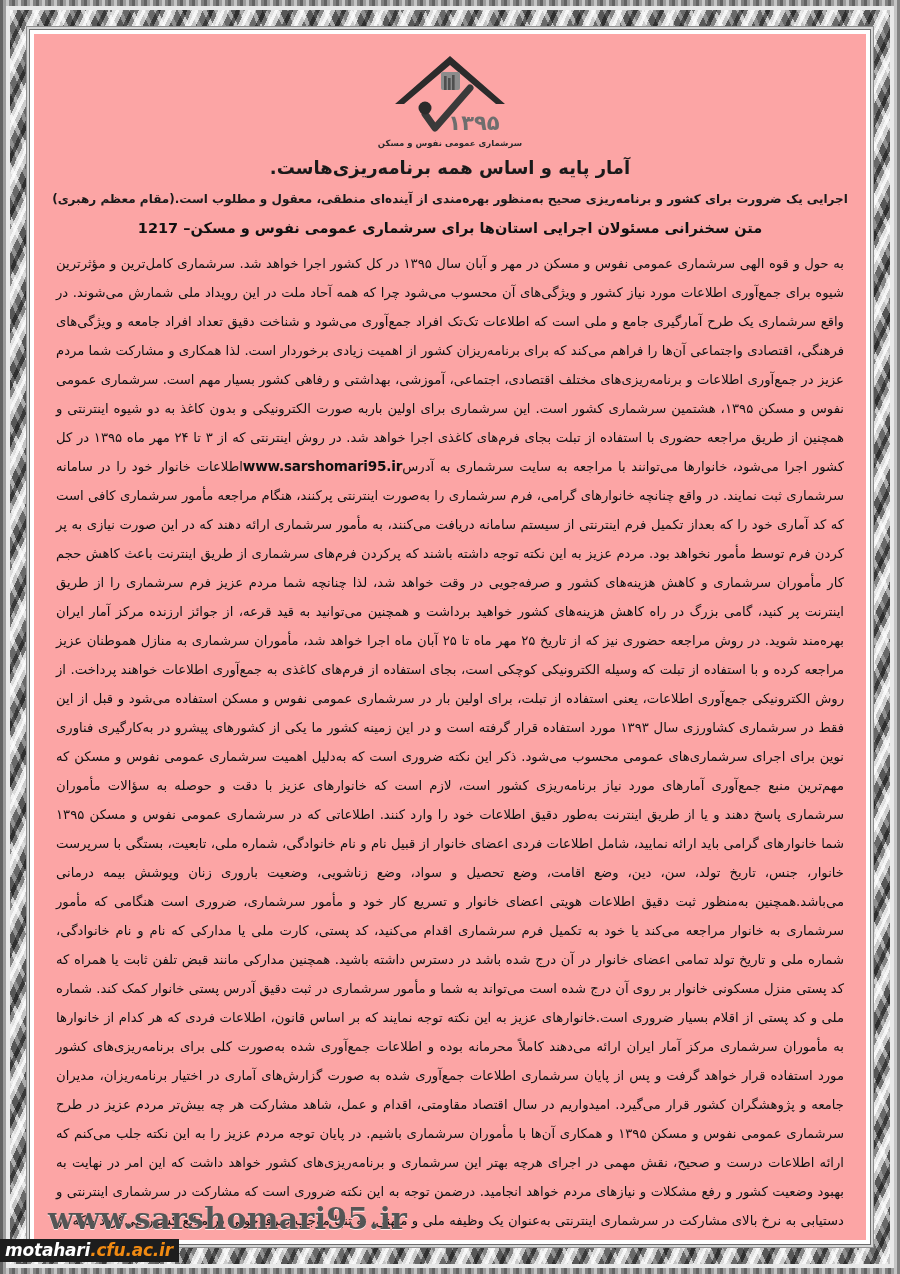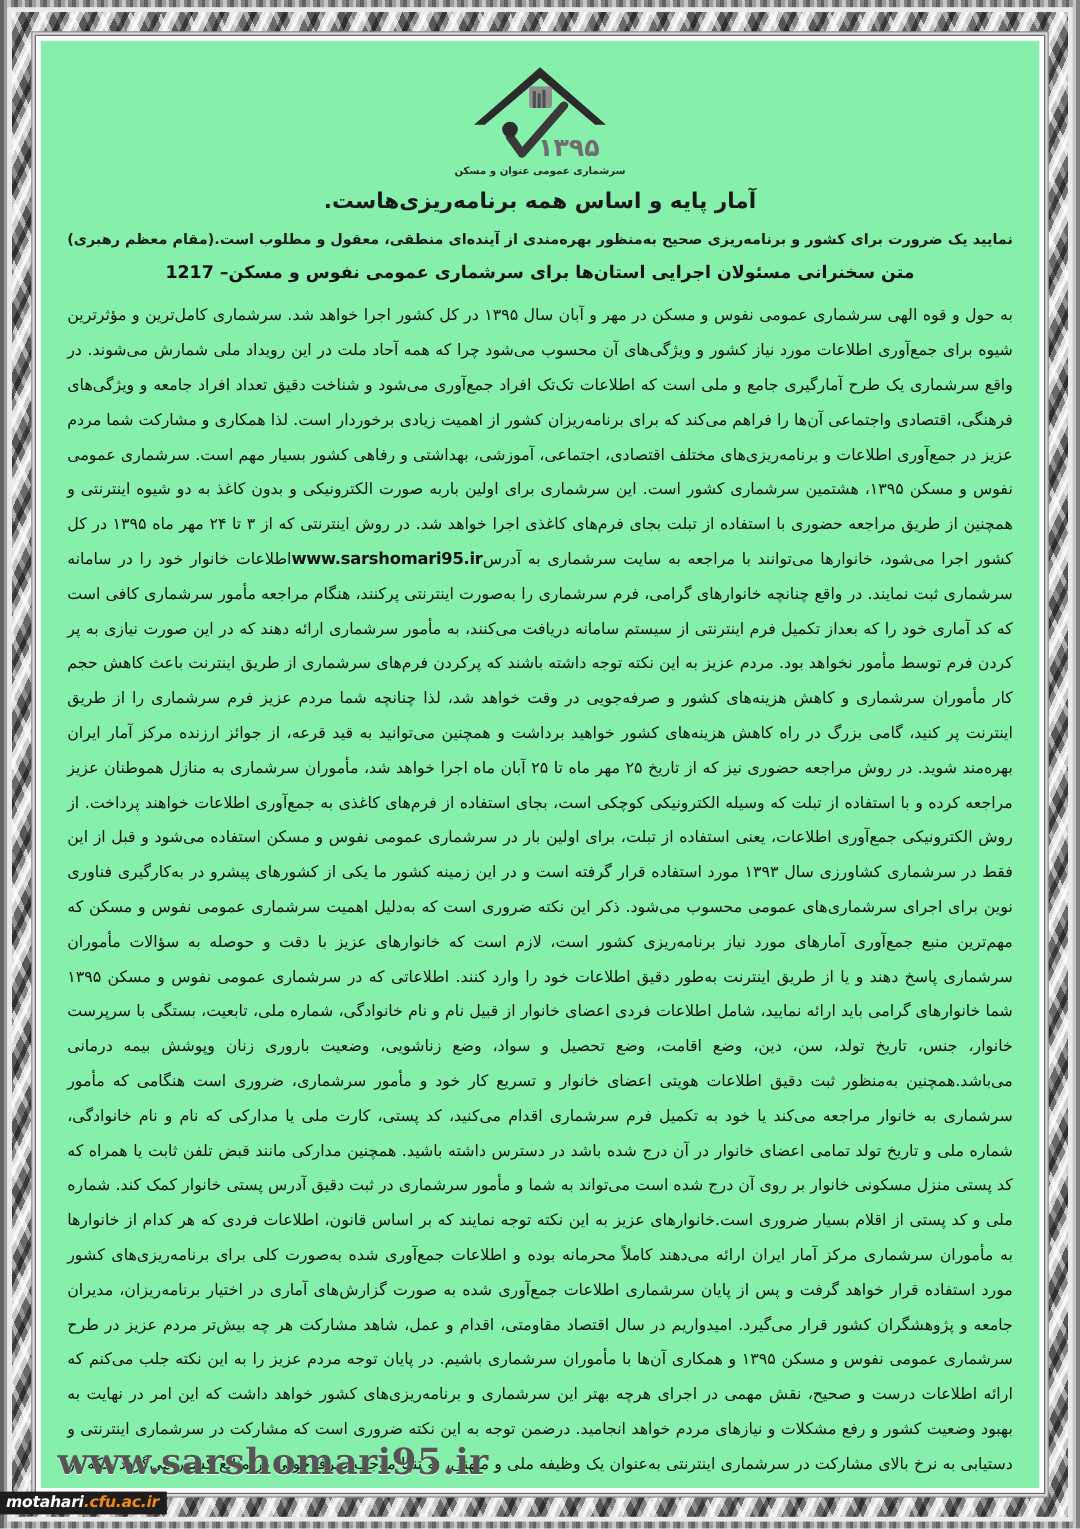--- a/index.html
+++ b/index.html
@@ -78,21 +78,21 @@
     box-shadow:
       0 0 0 1px #6b6b6b,
       0 0 0 3px #d6d6d6,
       0 0 0 4px #8f8f8f;
   }
 
   
   .paper {
     position: absolute;
     left: 34px; right: 34px; top: 34px; bottom: 34px;
-    background: #86efac;
+    background: #fca5a5;
     overflow: hidden;
   }
 
   .content {
     position: absolute;
     inset: 0;
     padding: 4px 18px 0 18px;
     box-sizing: border-box;
   }
 
@@ -183,21 +183,21 @@
   
   .watermark {
     position: absolute;
     left: 0;
     bottom: 12px;
     background: #1d1d1d;
     padding: 3px 6px 3px 5px;
     font-family: "DejaVu Sans", "Liberation Sans", sans-serif;
     font-weight: bold;
     font-style: italic;
-    font-size: 13px;
+    font-size: 17px;
     direction: ltr;
     letter-spacing: -.2px;
     z-index: 50;
     line-height: 1;
   }
   .wm-a { color: #ffffff; }
   .wm-b { color: #f08a12; }
 </style>
 </head>
 <body>
@@ -223,26 +223,26 @@
             <rect x="73" y="36" width="2.6" height="12" fill="#4f4f4f"></rect>
             <rect x="77" y="33" width="2.6" height="15" fill="#4f4f4f"></rect>
 
             <path d="M50 72 L60 86 L95 46" fill="none" stroke="#3a3a3a" stroke-width="7" stroke-linecap="round" stroke-linejoin="round"></path>
 
             <circle cx="50" cy="66" r="6.5" fill="#2b2b2b"></circle>
 
             <text x="99" y="88" font-family="DejaVu Sans, sans-serif" font-size="21" font-weight="bold" fill="#6e6e6e" text-anchor="middle" direction="rtl">۱۳۹۵</text>
           </svg>
         </div>
-        <div class="logo-caption">سرشماری عمومی عنوان و مسکن</div>
+        <div class="logo-caption">سرشماری عمومی نفوس و مسکن</div>
       </div>
 
       <div class="slogan">آمار پایه و اساس همه برنامه‌ریزی‌هاست.</div>
 
-      <div class="quote">نمایید یک ضرورت برای کشور و برنامه‌ریزی صحیح به‌منظور بهره‌مندی از آینده‌ای منطقی، معقول و مطلوب است.(مقام معظم رهبری)</div>
+      <div class="quote">اجرایی یک ضرورت برای کشور و برنامه‌ریزی صحیح به‌منظور بهره‌مندی از آینده‌ای منطقی، معقول و مطلوب است.(مقام معظم رهبری)</div>
 
       <div class="subject">متن سخنرانی مسئولان اجرایی استان‌ها  برای سرشماری عمومی نفوس و مسکن– 1217</div>
 
       <div class="body-text">
         <p><span>به حول و قوه الهی سرشماری عمومی نفوس  و مسکن در مهر و آبان سال ۱۳۹۵ در کل کشور اجرا خواهد شد. سرشماری کامل‌ترین و مؤثرترین شیوه برای جمع‌آوری اطلاعات مورد نیاز کشور و ویژگی‌های آن محسوب می‌شود چرا که همه آحاد ملت در این رویداد ملی شمارش می‌شوند. در واقع سرشماری یک طرح آمارگیری جامع و ملی است که اطلاعات تک‌تک افراد جمع‌آوری می‌شود و شناخت دقیق تعداد افراد جامعه و ویژگی‌های فرهنگی، اقتصادی واجتماعی آن‌ها را فراهم می‌کند که برای برنامه‌ریزان کشور از اهمیت زیادی برخوردار است. لذا همکاری و مشارکت شما مردم عزیز در جمع‌آوری اطلاعات و برنامه‌ریزی‌های مختلف اقتصادی، اجتماعی، آموزشی، بهداشتی و رفاهی کشور بسیار مهم است. سرشماری عمومی نفوس و مسکن ۱۳۹۵، هشتمین سرشماری کشور است. این سرشماری برای اولین باربه صورت الکترونیکی و بدون کاغذ به دو شیوه اینترنتی و همچنین از طریق مراجعه حضوری با استفاده از تبلت بجای فرم‌های کاغذی اجرا خواهد شد. در روش اینترنتی که از ۳ تا ۲۴ مهر ماه ۱۳۹۵ در کل کشور اجرا می‌شود، خانوارها می‌توانند با مراجعه به سایت سرشماری به آدرس</span><span class="inline-url">www.sarshomari95.ir</span><span>اطلاعات خانوار خود را در سامانه سرشماری ثبت نمایند. در واقع چنانچه خانوارهای گرامی، فرم سرشماری را به‌صورت اینترنتی پرکنند، هنگام مراجعه مأمور سرشماری کافی است که کد آماری خود را که بعداز تکمیل فرم اینترنتی از سیستم سامانه دریافت می‌کنند، به مأمور سرشماری ارائه دهند که در این صورت نیازی به پر کردن فرم توسط مأمور نخواهد بود. مردم عزیز به این نکته توجه داشته باشند که پرکردن فرم‌های سرشماری از طریق اینترنت باعث کاهش حجم کار مأموران سرشماری و کاهش هزینه‌های کشور و صرفه‌جویی در وقت خواهد شد، لذا چنانچه شما مردم عزیز فرم سرشماری را از طریق اینترنت پر کنید، گامی بزرگ در راه کاهش هزینه‌های کشور خواهید برداشت و همچنین می‌توانید به قید قرعه، از جوائز ارزنده  مرکز آمار ایران بهره‌مند شوید. در روش مراجعه حضوری نیز که از تاریخ ۲۵ مهر ماه تا ۲۵ آبان ماه  اجرا خواهد شد، مأموران سرشماری به منازل هموطنان عزیز مراجعه کرده و با استفاده از تبلت که وسیله الکترونیکی کوچکی است، بجای استفاده از فرم‌های کاغذی به جمع‌آوری اطلاعات خواهند پرداخت. از روش الکترونیکی جمع‌آوری اطلاعات، یعنی استفاده از تبلت، برای اولین بار در سرشماری عمومی نفوس و مسکن استفاده می‌شود و قبل از این فقط در سرشماری کشاورزی سال ۱۳۹۳ مورد استفاده قرار گرفته  است و در این زمینه  کشور ما یکی از کشورهای پیشرو در به‌کارگیری فناوری نوین برای اجرای سرشماری‌های عمومی محسوب می‌شود. ذکر این نکته ضروری است که به‌دلیل اهمیت سرشماری عمومی نفوس و مسکن که مهم‌ترین منبع جمع‌آوری آمارهای مورد نیاز برنامه‌ریزی کشور است، لازم است که خانوارهای عزیز با دقت و حوصله به سؤالات مأموران سرشماری پاسخ دهند و یا از طریق اینترنت به‌طور دقیق اطلاعات خود را وارد کنند. اطلاعاتی که در سرشماری عمومی نفوس و مسکن ۱۳۹۵ شما خانوارهای گرامی باید ارائه نمایید، شامل اطلاعات فردی اعضای خانوار از قبیل نام و نام خانوادگی، شماره ملی، تابعیت، بستگی با سرپرست خانوار، جنس، تاریخ تولد، سن، دین، وضع اقامت، وضع تحصیل و سواد، وضع زناشویی، وضعیت باروری زنان وپوشش بیمه درمانی می‌باشد.همچنین به‌منظور ثبت دقیق اطلاعات هویتی اعضای خانوار و تسریع کار خود و مأمور سرشماری، ضروری است هنگامی که مأمور سرشماری به خانوار مراجعه می‌کند یا خود به تکمیل فرم سرشماری اقدام می‌کنید، کد پستی، کارت ملی یا مدارکی که نام و  نام خانوادگی، شماره ملی و تاریخ تولد تمامی اعضای خانوار در آن درج شده باشد در دسترس داشته باشید. همچنین مدارکی مانند قبض تلفن ثابت یا همراه که کد پستی منزل مسکونی خانوار بر روی آن درج شده است می‌تواند به شما و مأمور سرشماری در ثبت دقیق آدرس پستی خانوار کمک کند. شماره ملی و کد پستی از اقلام بسیار ضروری است.خانوارهای عزیز به این نکته توجه نمایند که بر اساس قانون، اطلاعات فردی که هر کدام از خانوارها به مأموران سرشماری مرکز آمار ایران ارائه می‌دهند کاملاً محرمانه بوده و اطلاعات جمع‌آوری شده به‌صورت کلی برای برنامه‌ریزی‌های کشور مورد استفاده قرار خواهد گرفت و پس از پایان سرشماری اطلاعات جمع‌آوری شده به صورت گزارش‌های آماری در اختیار برنامه‌ریزان، مدیران جامعه و پژوهشگران کشور قرار می‌گیرد. امیدواریم در سال اقتصاد مقاومتی، اقدام و عمل، شاهد مشارکت هر چه بیش‌تر مردم عزیز در طرح سرشماری عمومی نفوس و مسکن ۱۳۹۵ و همکاری آن‌ها با مأموران سرشماری باشیم. در پایان توجه مردم عزیز را به این نکته جلب می‌کنم که ارائه اطلاعات درست و صحیح، نقش مهمی در اجرای هرچه بهتر این سرشماری و برنامه‌ریزی‌های کشور خواهد داشت که این امر در نهایت به بهبود وضعیت کشور و رفع مشکلات و نیازهای مردم خواهد انجامید. درضمن توجه به این نکته ضروری است که مشارکت در سرشماری اینترنتی  و دستیابی به نرخ بالای مشارکت در سرشماری اینترنتی  به‌عنوان یک وظیفه ملی و میهنی، نه تنها موجب صرفه‌جویی در منابع کشور می‌گردد بلکه در ارتقاء  جایگاه کشور در صحنه بین‌المللی نیز اهمیت ویژه‌ای دارد. امیدوارم هموطنان عزیز برای کاهش هزینه های این طرح ملی با شرکت در سرشماری اینترنتی و تکمیل فرم های سرشماری در سامانه اینترنتی، سرشماری ستاد سرشماری کشور را در اجرای موفقیت آمیز این رویداد ملی یاری نمایید.</span></p>
       </div>
 
     </div>
 
     <div class="footer-url">www.sarshomari95.ir</div>

